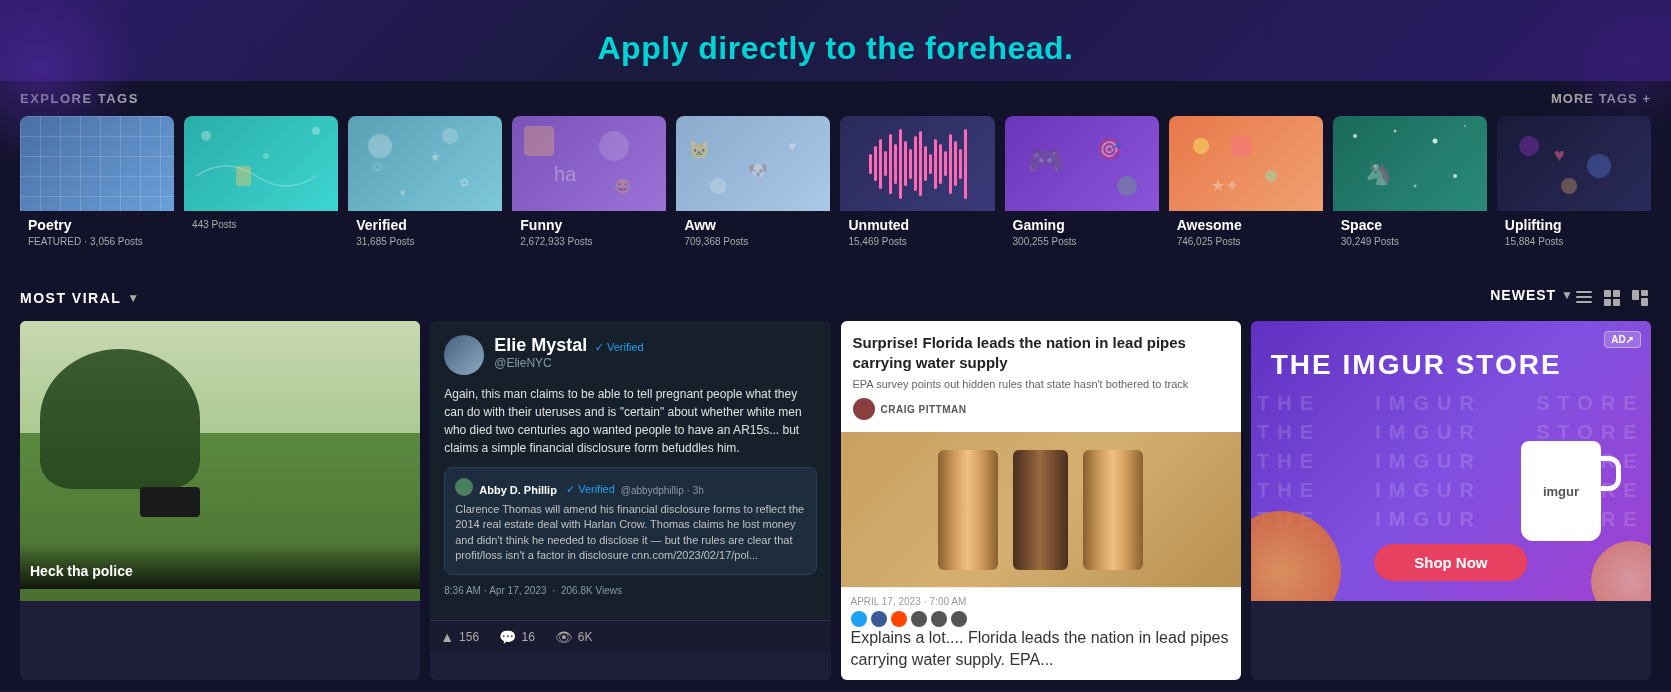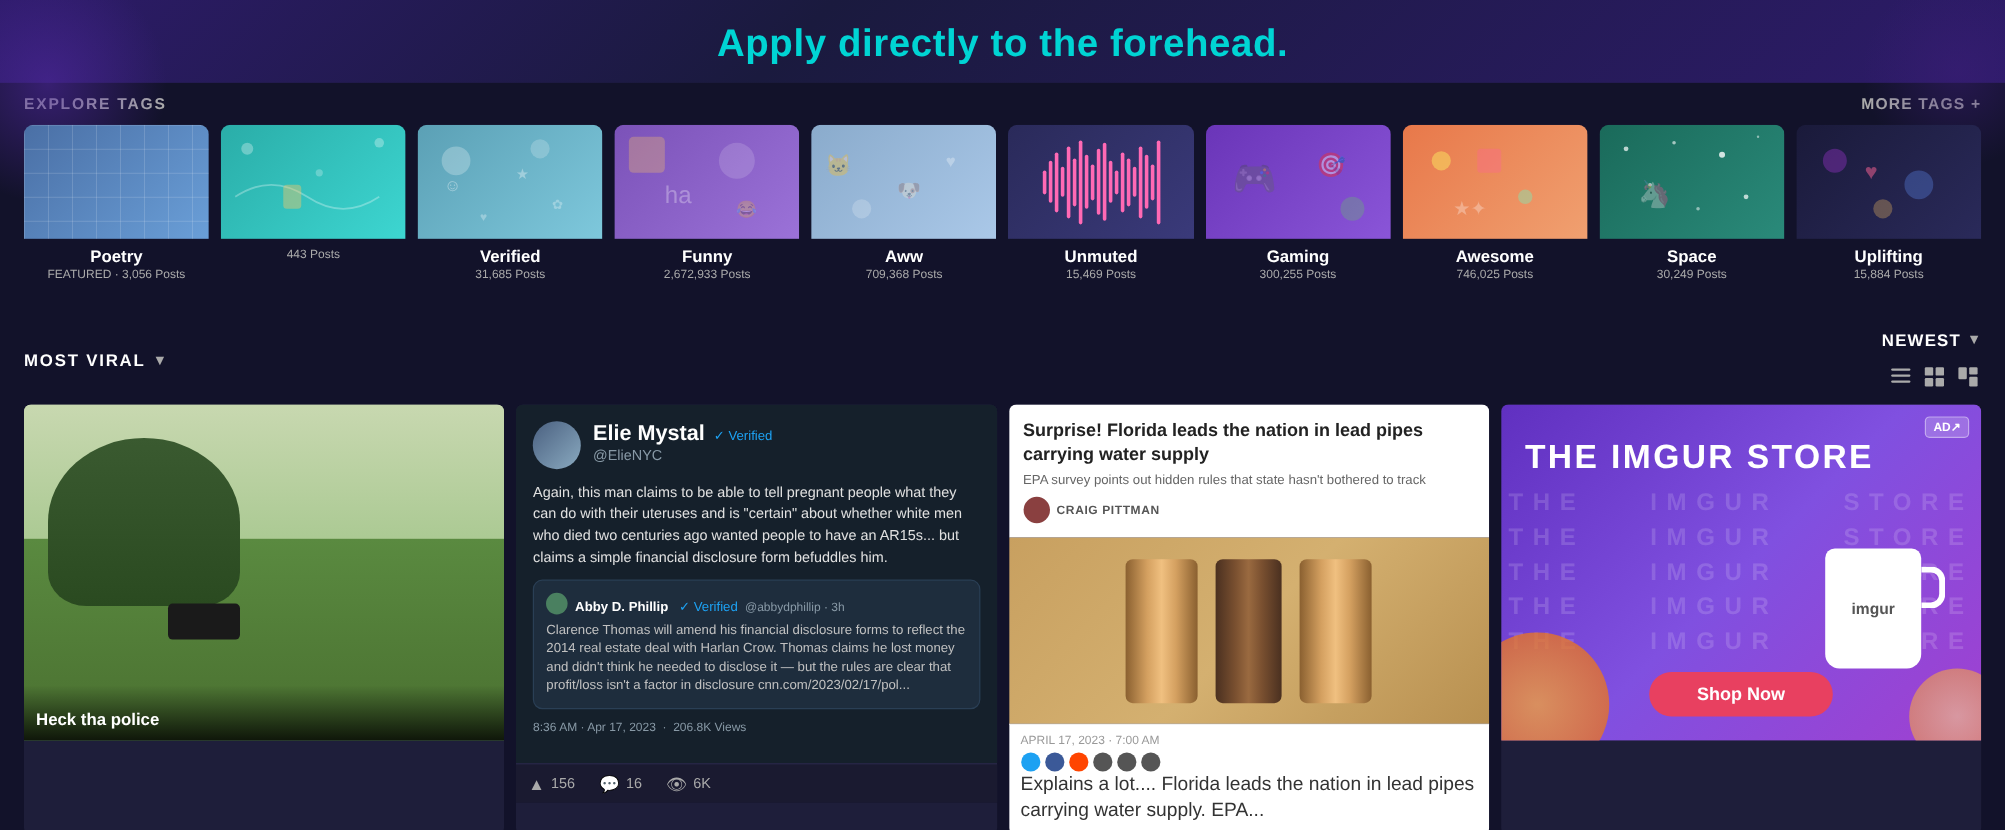--- a/index.html
+++ b/index.html
@@ -8,21 +8,21 @@
       font-family: 'Arial', sans-serif;
       color: #fff;
       width: 1671px;
       overflow-x: hidden;
     }
 
     
     .hero-banner {
       background: linear-gradient(135deg, #2d1b69 0%, #1a1a3e 40%, #2d1b69 100%);
       text-align: center;
-      padding: 18px 0 14px;
+      padding: 30px 0 14px;
       position: relative;
     }
     .hero-banner h1 {
       font-size: 32px;
       font-weight: bold;
       color: #00d4d4;
       letter-spacing: 0.5px;
     }
 
     
@@ -62,21 +62,21 @@
       position: relative;
       min-height: 145px;
     }
     .tag-card-bg {
       width: 100%;
       height: 95px;
       position: relative;
     }
     .tag-card-label {
       padding: 6px 8px 4px;
-      text-align: center;
+      text-align: left;
     }
     .tag-card-label .tag-name {
       font-size: 14px;
       font-weight: bold;
       color: #fff;
       line-height: 1.2;
     }
     .tag-card-label .tag-meta {
       font-size: 10px;
       color: #aaa;
@@ -165,23 +165,22 @@
       font-weight: bold;
       color: #fff;
       letter-spacing: 1.5px;
     }
     .dropdown-arrow {
       color: #aaa;
       font-size: 12px;
     }
     .sort-right {
       display: flex;
-      align-items: flex-end;
-      gap: 12px;
-      flex-direction: column;
+      align-items: flex-start;
+      gap: 0;
     }
     .newest-label {
       font-size: 14px;
       font-weight: bold;
       color: #fff;
       letter-spacing: 1px;
     }
     .view-icons {
       display: flex;
       gap: 6px;
@@ -244,21 +243,21 @@
       position: absolute;
       bottom: 30%;
       left: 30%;
       width: 60px;
       height: 30px;
       background: #1a1a1a;
       border-radius: 4px;
     }
     .post1-caption {
       position: absolute;
-      bottom: 0; left: 0; right: 0;
+      bottom: 12px; left: 0; right: 0;
       background: linear-gradient(transparent, rgba(0,0,0,0.8));
       padding: 20px 10px 10px;
       font-size: 14px;
       font-weight: bold;
       color: #fff;
     }
 
     
     .post2-content {
       background: #15202b;

